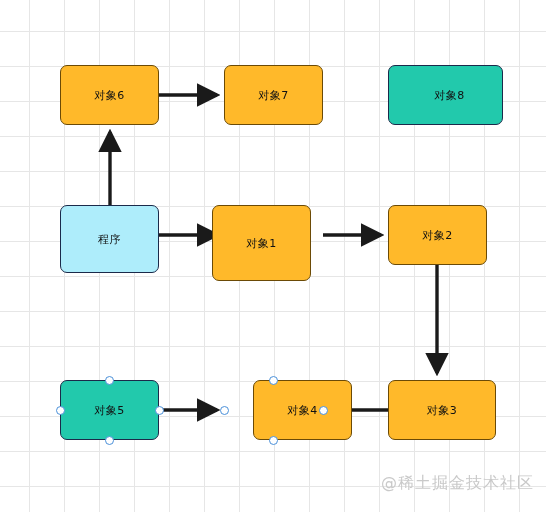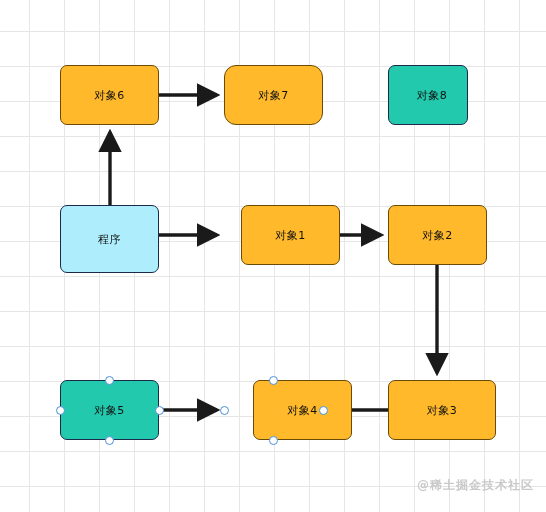--- a/index.html
+++ b/index.html
@@ -61,25 +61,24 @@
     border-radius: 50%;
     background: #ffffff;
     border: 1.5px solid #4a90d9;
     box-sizing: border-box;
     z-index: 30;
   }
   .watermark {
     position: absolute;
     right: 12px;
     bottom: 18px;
-    font-size: 12px;
+    font-size: 16px;
     color: #c9c9c9;
     letter-spacing: 1px;
     user-select: none;
-    font-weight: bold;
   }
 </style>
 </head>
 <body>
 
 <div id="canvas">
 
   <svg id="edge-layer" viewBox="0 0 546 512" width="546" height="512">
     <defs>
       <marker id="arrow-r" markerWidth="7" markerHeight="7" refX="6" refY="3.5" orient="auto" markerUnits="strokeWidth">
@@ -94,30 +93,30 @@
         <line x1="437" y1="265" x2="437" y2="373" stroke="#1a1a1a" stroke-width="3.4" marker-end="url(#arrow-r)"></line>
         <line x1="388" y1="410" x2="330" y2="410" stroke="#1a1a1a" stroke-width="3.4" marker-end="url(#arrow-r)"></line>
         <line x1="159" y1="410" x2="217" y2="410" stroke="#1a1a1a" stroke-width="3.4" marker-end="url(#arrow-r)"></line>
       </g>
   </svg>
 
   <div id="nodes-group">
       <div class="node orange" style="left: 60px; top: 65px; width: 99px; height: 60px;">
         <span>对象6</span>
       </div>
-      <div class="node orange" style="left: 224px; top: 65px; width: 99px; height: 60px; border-radius: 12px;">
+      <div class="node orange" style="left: 224px; top: 65px; width: 99px; height: 60px;">
         <span>对象7</span>
       </div>
-      <div class="node teal" style="left: 388px; top: 65px; width: 80px; height: 60px; padding-left: 8px;">
+      <div class="node teal" style="left: 388px; top: 65px; width: 115px; height: 60px; padding-left: 8px;">
         <span>对象8</span>
       </div>
       <div class="node cyan" style="left: 60px; top: 205px; width: 99px; height: 68px;">
         <span>程序</span>
       </div>
-      <div class="node orange" style="left: 241px; top: 205px; width: 99px; height: 60px;">
+      <div class="node orange" style="left: 212px; top: 205px; width: 99px; height: 76px;">
         <span>对象1</span>
       </div>
       <div class="node orange" style="left: 388px; top: 205px; width: 99px; height: 60px;">
         <span>对象2</span>
       </div>
       <div class="node teal" style="left: 60px; top: 380px; width: 99px; height: 60px;">
         <span>对象5</span>
       </div>
       <div class="handle" style="left: 109.5px; top: 380px;"></div>
       <div class="handle" style="left: 109.5px; top: 440px;"></div>

